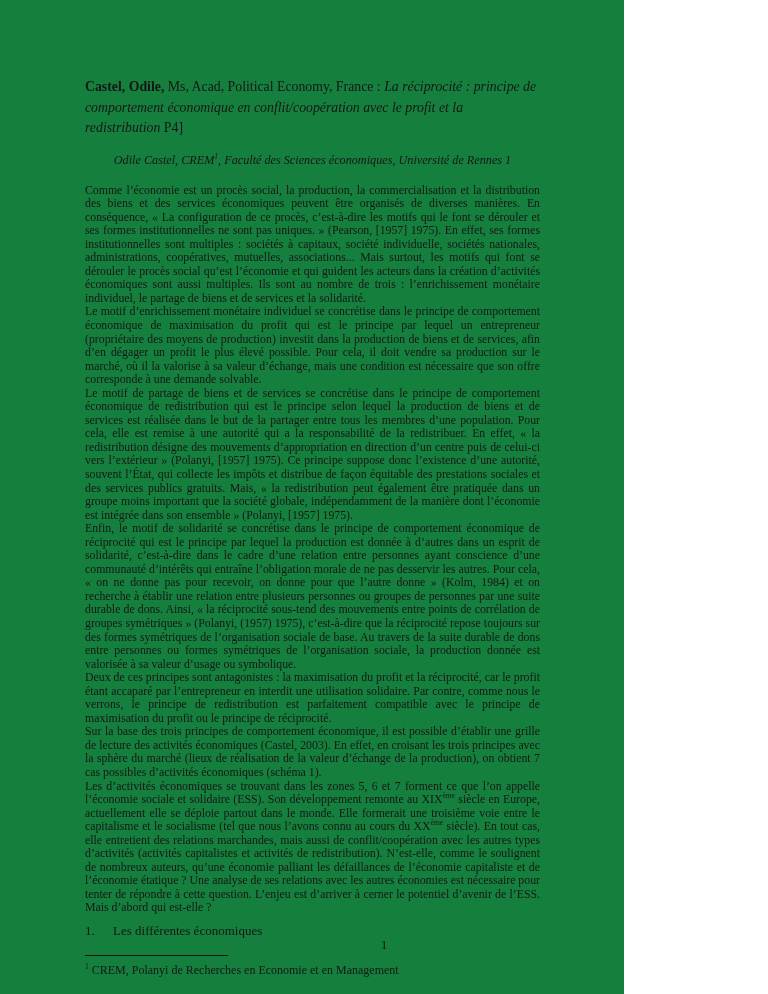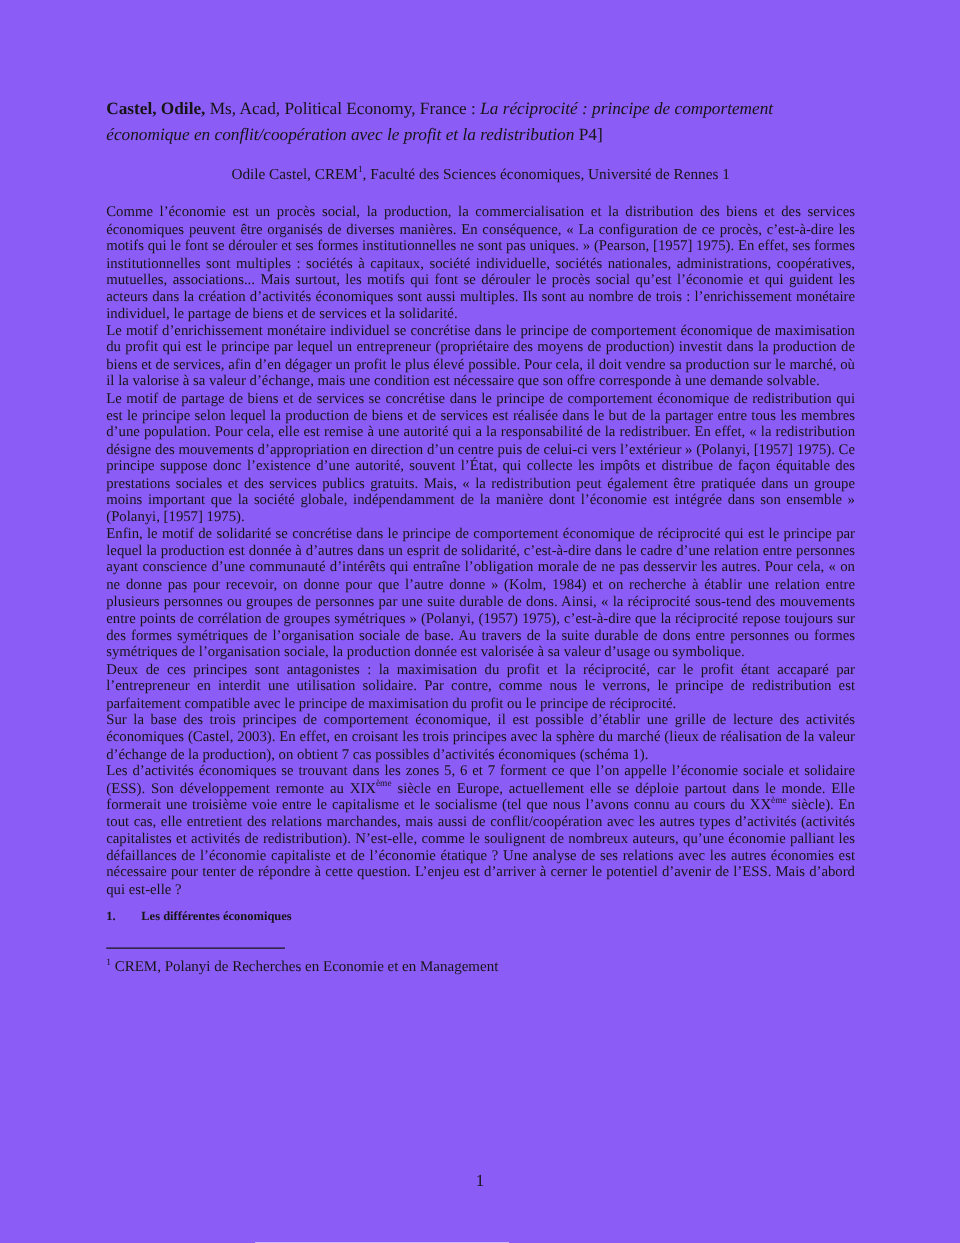--- a/index.html
+++ b/index.html
@@ -1,54 +1,55 @@
 <!DOCTYPE html>
 <html><head>
 <meta charset="utf-8">
 <style>
   html, body { margin: 0; padding: 0; background: #ffffff; }
   .page {
     position: relative;
-    width: 768px;
+    width: 624px;
     height: 994px;
-    background: #8b5cf6;
+    background: #15803d;
     box-sizing: border-box;
     padding: 77px 84px 0 85px;
     font-family: "Liberation Serif", "DejaVu Serif", serif;
     color: #161616;
     overflow: hidden;
   }
   .title {
     font-size: 13.8px;
     line-height: 20.5px;
     margin: 0 0 14px 0;
     text-align: left;
   }
   .title .bold { font-weight: bold; }
   .title .italic { font-style: italic; }
   .byline {
     text-align: center;
     font-size: 12.2px;
     line-height: 14px;
     margin: 0 0 17px 0;
+    font-style: italic;
   }
   .bodytext p {
     margin: 0;
     text-align: justify;
     font-size: 11.8px;
     line-height: 13.55px;
   }
   sup.fnref {
     font-size: 7.5px;
     vertical-align: super;
     line-height: 0;
   }
   .section-heading {
-    font-weight: bold;
-    font-size: 10px;
+    font-weight: normal;
+    font-size: 13px;
     line-height: 13.55px;
     margin: 9px 0 0 0;
   }
   .section-heading .num { display: inline-block; width: 28px; }
   .section-text {
     margin: 0;
     text-align: justify;
     font-size: 11.8px;
     line-height: 13.55px;
   }

